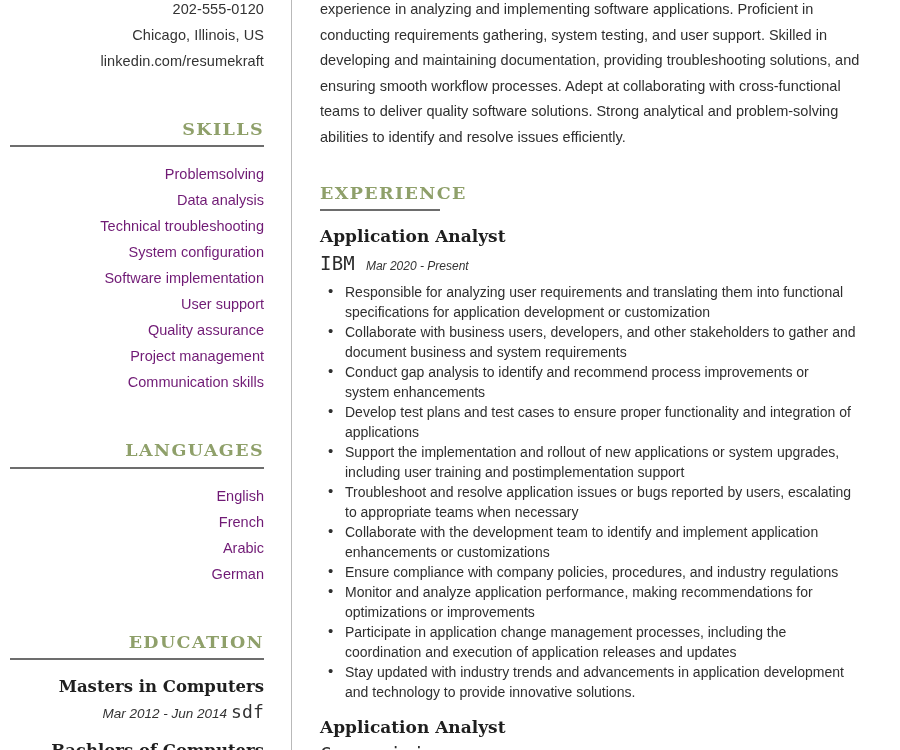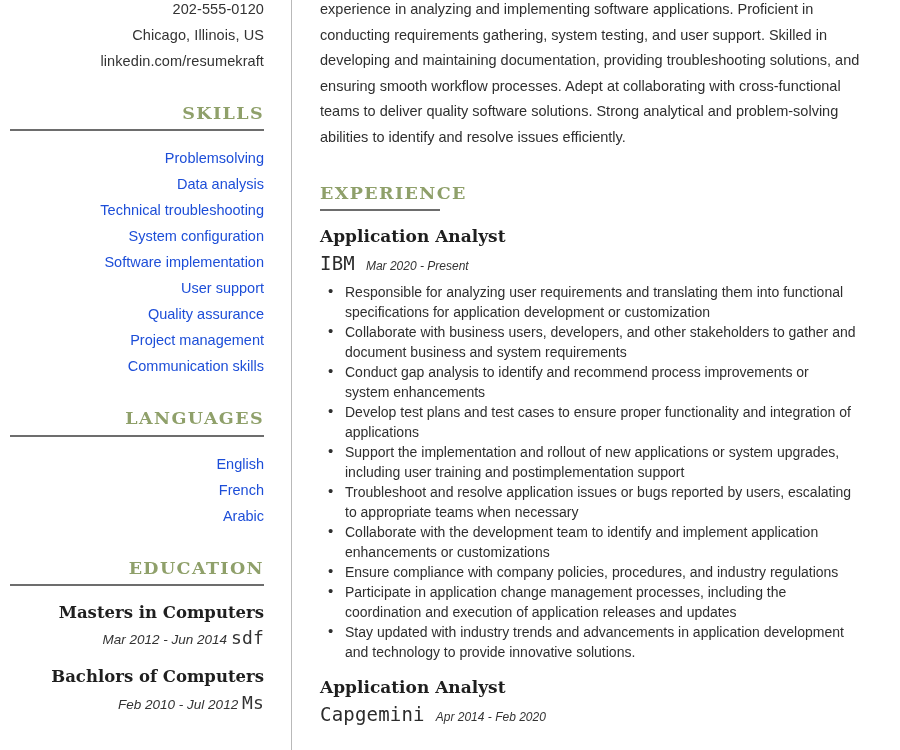--- a/index.html
+++ b/index.html
@@ -63,27 +63,27 @@
     text-align: right;
     margin: 0;
     padding: 0;
     line-height: 1.1;
   }
   .sec-rule {
     height: 2px;
     background: #6d6d6d;
     margin: 6px 0 0 auto;
   }
-  .sec-block { margin-top: 30px; }
+  .sec-block { margin-top: 46px; }
 
   .sb-list { margin-top: 14px; }
   .sb-list .item {
     font-size: 14.5px;
     line-height: 26px;
-    color: #1d4ed8;
+    color: #701a75;
   }
 
   .edu-entry { margin-top: 16px; }
   .edu-degree {
     font-family: "DejaVu Serif", "Liberation Serif", serif;
     font-weight: 700;
     font-size: 16.5px;
     color: #1f1f1f;
     line-height: 1.3;
   }
@@ -199,20 +199,21 @@
       </div>
     </section>
 
     <section class="sec-block">
       <h2 class="sec-head">LANGUAGES</h2>
       <div class="sec-rule" style="width:100%;"></div>
       <div class="sb-list">
         <div class="item">English</div>
         <div class="item">French</div>
         <div class="item">Arabic</div>
+        <div class="item">German</div>
       </div>
     </section>
 
     <section class="sec-block">
       <h2 class="sec-head">EDUCATION</h2>
       <div class="sec-rule" style="width:100%;"></div>
 
       <div class="edu-entry">
         <div class="edu-degree">Masters in Computers</div>
         <div class="edu-dates"><span>Mar 2012 - Jun 2014</span>&nbsp;<span class="mono">sdf</span></div>
@@ -243,20 +244,21 @@
         </div>
         <ul class="bullets">
           <li>Responsible for analyzing user requirements and translating them into functional specifications for application development or customization</li>
           <li>Collaborate with business users, developers, and other stakeholders to gather and document business and system requirements</li>
           <li>Conduct gap analysis to identify and recommend process improvements or system enhancements</li>
           <li>Develop test plans and test cases to ensure proper functionality and integration of applications</li>
           <li>Support the implementation and rollout of new applications or system upgrades, including user training and postimplementation support</li>
           <li>Troubleshoot and resolve application issues or bugs reported by users, escalating to appropriate teams when necessary</li>
           <li>Collaborate with the development team to identify and implement application enhancements or customizations</li>
           <li>Ensure compliance with company policies, procedures, and industry regulations</li>
+          <li>Monitor and analyze application performance, making recommendations for optimizations or improvements</li>
           <li>Participate in application change management processes, including the coordination and execution of application releases and updates</li>
           <li>Stay updated with industry trends and advancements in application development and technology to provide innovative solutions.</li>
         </ul>
       </div>
 
       <div class="job">
         <div class="job-title">Application Analyst</div>
         <div class="job-meta">
           <span class="job-company">Capgemini</span><span class="job-dates">Apr 2014 - Feb 2020</span>
         </div>

